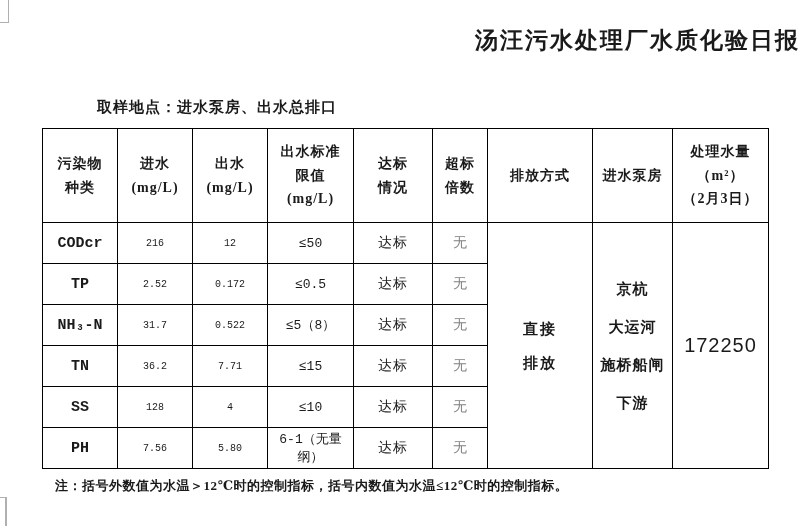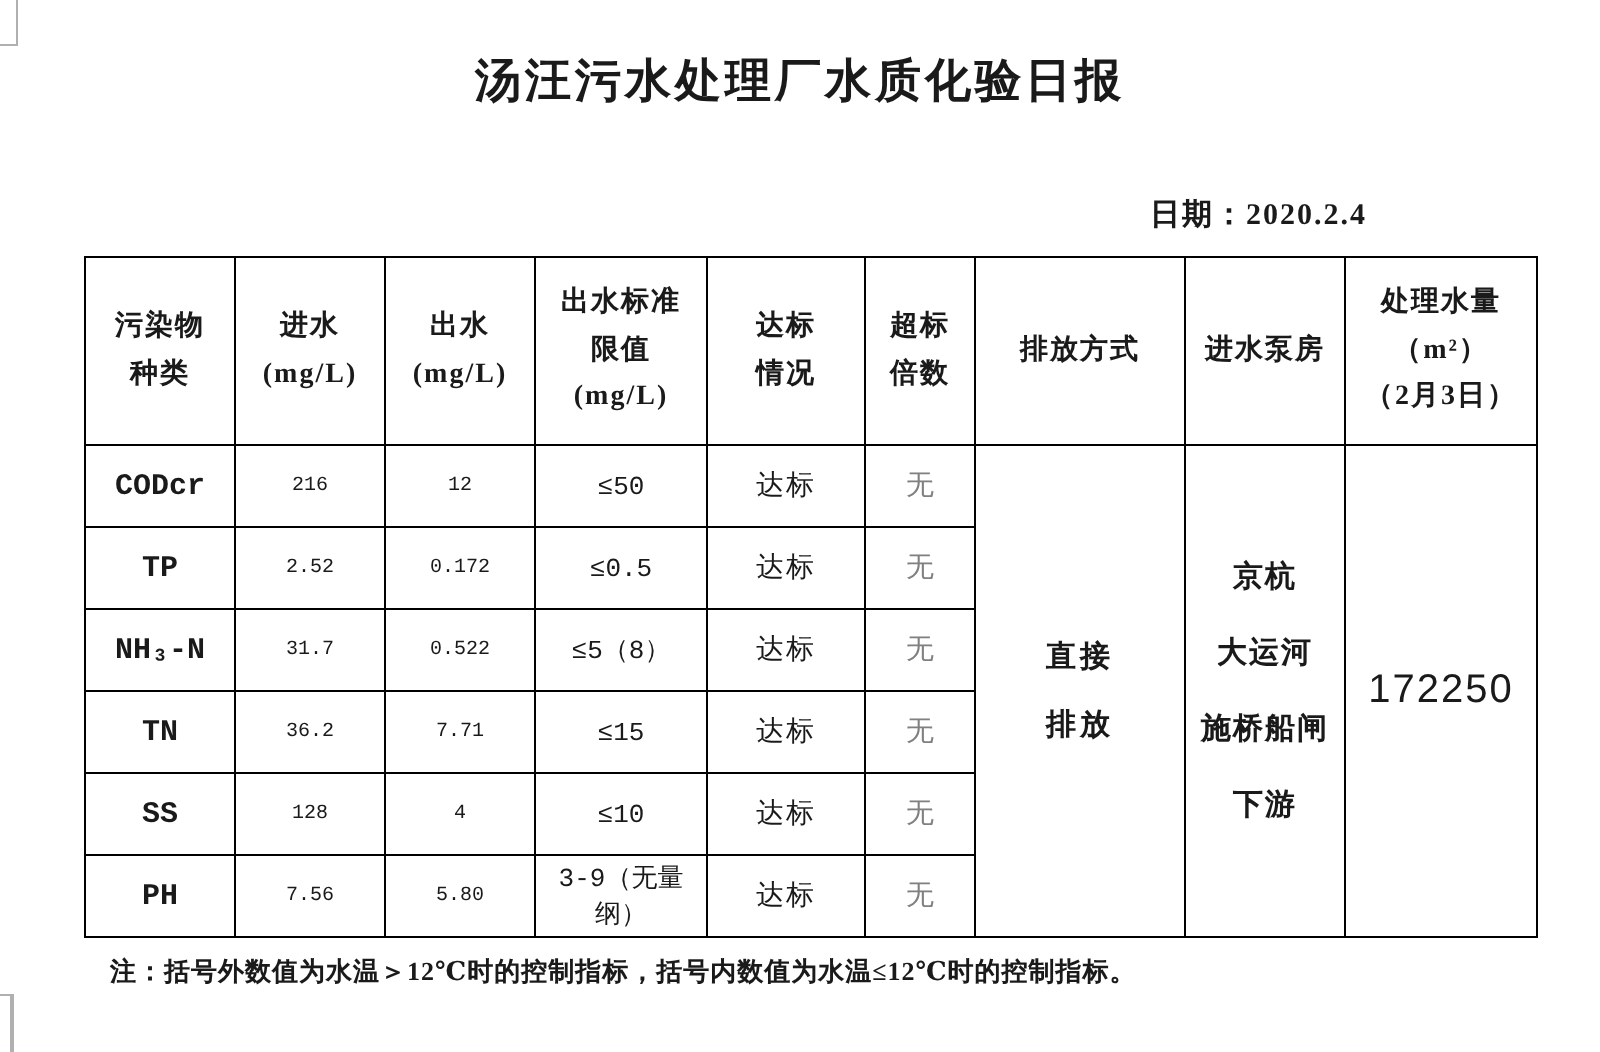--- a/index.html
+++ b/index.html
@@ -3,21 +3,21 @@
 <meta charset="utf-8">
 <style>
   html,body{margin:0;padding:0;}
   body{
     width:800px;height:526px;position:relative;overflow:hidden;
     background:#ffffff;color:#1a1a1a;
     font-family:"Liberation Serif","DejaVu Serif",serif;
   }
   .page-title{
     position:absolute;top:25px;left:0;width:100%;
-    text-align:center;font-size:23px;font-weight:bold;letter-spacing:2px;
+    text-align:right;font-size:23px;font-weight:bold;letter-spacing:2px;
   }
   .meta-row{position:absolute;top:98px;left:0;width:100%;height:22px;
     font-size:15px;font-weight:bold;}
   .sampling{position:absolute;left:97px;top:0;letter-spacing:1px;}
   .report-date{position:absolute;left:575px;top:0;letter-spacing:1px;}
 
   table.report{
     position:absolute;left:42px;top:128px;width:726px;
     border-collapse:collapse;table-layout:fixed;
   }
@@ -72,21 +72,21 @@
 </style>
 </head>
 <body>
 
 <div class="artifact-tl"></div>
 <div class="artifact-bl"></div>
 
 <div class="page-title">汤汪污水处理厂水质化验日报</div>
 
 <div class="meta-row">
-  <span class="report-date">日期：2020.2.4</span>
+  <span class="sampling">取样地点：进水泵房、出水总排口</span>
 </div>
 
 <table class="report">
   <colgroup>
     <col style="width:75px">
       <col style="width:75px">
       <col style="width:75px">
     <col style="width:86px">
       <col style="width:79px">
       <col style="width:55px">
@@ -161,20 +161,20 @@
       <td class="cell-num">128</td>
       <td class="cell-num">4</td>
       <td class="cell-limit">≤10</td>
       <td class="cell-status">达标</td>
       <td class="cell-exceed">无</td>
     </tr>
     <tr>
       <td class="cell-pollutant">PH</td>
       <td class="cell-num">7.56</td>
       <td class="cell-num">5.80</td>
-      <td class="cell-limit">3-9（无量纲）</td>
+      <td class="cell-limit">6-1（无量纲）</td>
       <td class="cell-status">达标</td>
       <td class="cell-exceed">无</td>
     </tr>
   </tbody>
 </table>
 
 <div class="footnote">注：括号外数值为水温＞12℃时的控制指标，括号内数值为水温≤12℃时的控制指标。</div>
 
 </body></html>

